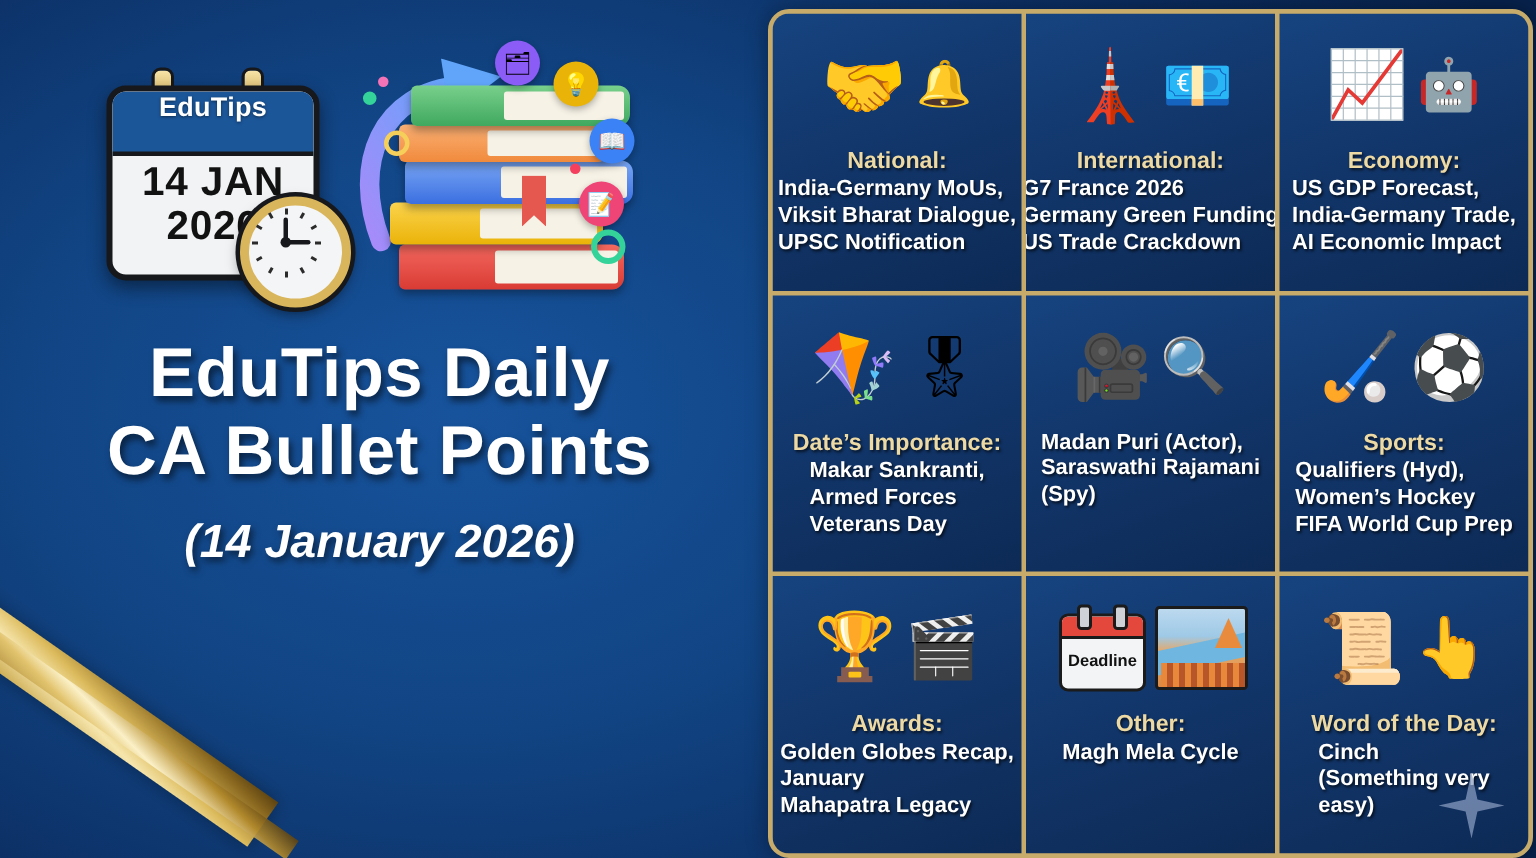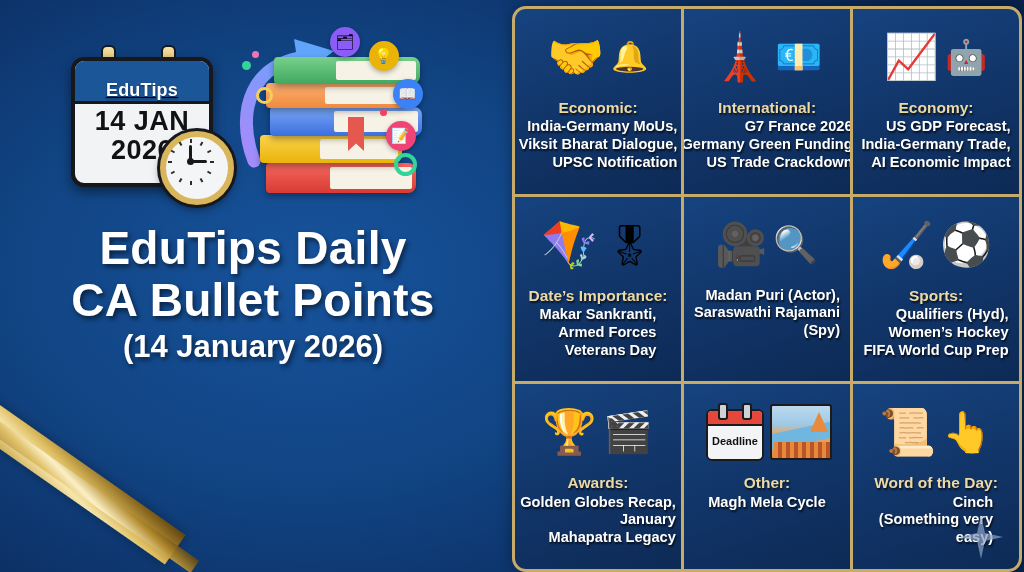--- a/index.html
+++ b/index.html
@@ -33,23 +33,22 @@
   
   .left{position:absolute;left:0;top:0;width:506px;height:572px;}
 
   .calwrap{position:absolute;left:63px;top:45px;width:175px;height:150px;}
   .cal{
     position:absolute;left:8px;top:12px;width:134px;height:122px;
     background:#f2f3f5;border:4px solid #17181b;border-radius:13px;
     box-shadow:0 5px 12px rgba(0,0,0,.45);overflow:hidden;
   }
   .cal-head{
-    height:40px;background:#1b5699;display:flex;align-items:flex-end;justify-content:center;
+    height:40px;background:#1b5699;display:flex;align-items:flex-start;justify-content:center;
     border-bottom:3px solid #17181b;
-    text-decoration:underline;
   }
   .cal-head span{
     color:#fff;font-weight:bold;font-size:18px;letter-spacing:.2px;
     text-shadow:0 1px 2px rgba(0,0,0,.5);
   }
   .cal-body{display:flex;flex-direction:column;align-items:center;justify-content:center;padding-top:4px;}
   .cal-body .l1{font-size:27px;font-weight:bold;color:#121212;line-height:1.0;letter-spacing:.5px;}
   .cal-body .l2{font-size:27px;font-weight:bold;color:#121212;line-height:1.12;letter-spacing:.5px;}
   .ring{position:absolute;width:11px;height:25px;border-radius:6px;
         background:linear-gradient(180deg,#f6e3a8,#d8ae4b);border:2.5px solid #17181b;top:0;}
@@ -73,22 +72,23 @@
   .dot{position:absolute;border-radius:50%;}
   .bub{position:absolute;border-radius:50%;display:flex;align-items:center;justify-content:center;
        font-size:15px;box-shadow:0 2px 5px rgba(0,0,0,.3);}
 
   .title{position:absolute;left:0;top:222px;width:506px;text-align:center;}
   .title .t1,.title .t2{
     color:#ffffff;font-weight:bold;font-size:46px;line-height:1.14;letter-spacing:.3px;
     text-shadow:2px 3px 5px rgba(0,0,0,.55);
   }
   .title .t3{
-    color:#ffffff;font-weight:bold;font-size:31px;line-height:1.3;
+    color:#ffffff;font-weight:bold;font-size:31px;line-height:1.3;margin-top:14px;
     text-shadow:2px 3px 5px rgba(0,0,0,.55);
+    font-style:italic;
   }
 
   
   .grid{
     position:absolute;left:512px;top:6px;width:504px;height:560px;
     border:3px solid #c7ab6b;border-radius:14px;
     display:grid;grid-template-columns:1fr 1fr 1fr;grid-template-rows:1fr 1fr 1fr;
     background:#c7ab6b;gap:3px;overflow:hidden;
     box-shadow:0 0 14px rgba(0,0,0,.35);
   }
@@ -100,21 +100,21 @@
   }
   .cell .art{
     height:76px;display:flex;align-items:center;justify-content:center;gap:6px;
     margin-bottom:4px;margin-top:2px;
   }
   .cell .hd{
     color:#ecd9a3;font-weight:bold;font-size:15.5px;line-height:1.18;text-align:center;
     text-shadow:1px 1.5px 2px rgba(0,0,0,.7);margin-bottom:1px;
   }
   .cell .bd{
-    color:#ffffff;font-weight:bold;font-size:14.6px;line-height:1.22;text-align:right;
+    color:#ffffff;font-weight:bold;font-size:14.6px;line-height:1.22;text-align:left;
     text-shadow:1px 1.5px 2px rgba(0,0,0,.75);
   }
   .cell .bd div{white-space:nowrap;}
 
   .sparkle{
     position:absolute;right:16px;bottom:10px;width:44px;height:44px;
     background:#8b9ec2;opacity:.72;
     clip-path:polygon(50% 0%,59% 41%,100% 50%,59% 59%,50% 100%,41% 59%,0% 50%,41% 41%);
   }
 
@@ -208,21 +208,21 @@
     </div>
   </div>
 
   <div class="grid">
 
     <div class="cell">
       <div class="art">
         <span class="g" style="font-size:46px">🤝</span>
         <span class="g" style="font-size:30px">🔔</span>
       </div>
-      <div class="hd">Economic:</div>
+      <div class="hd">National:</div>
       <div class="bd">
         <div>India-Germany MoUs,</div>
         <div>Viksit Bharat Dialogue,</div>
         <div>UPSC Notification</div>
       </div>
     </div>
 
     <div class="cell">
       <div class="art">
         <span class="g" style="font-size:46px">🗼</span>

